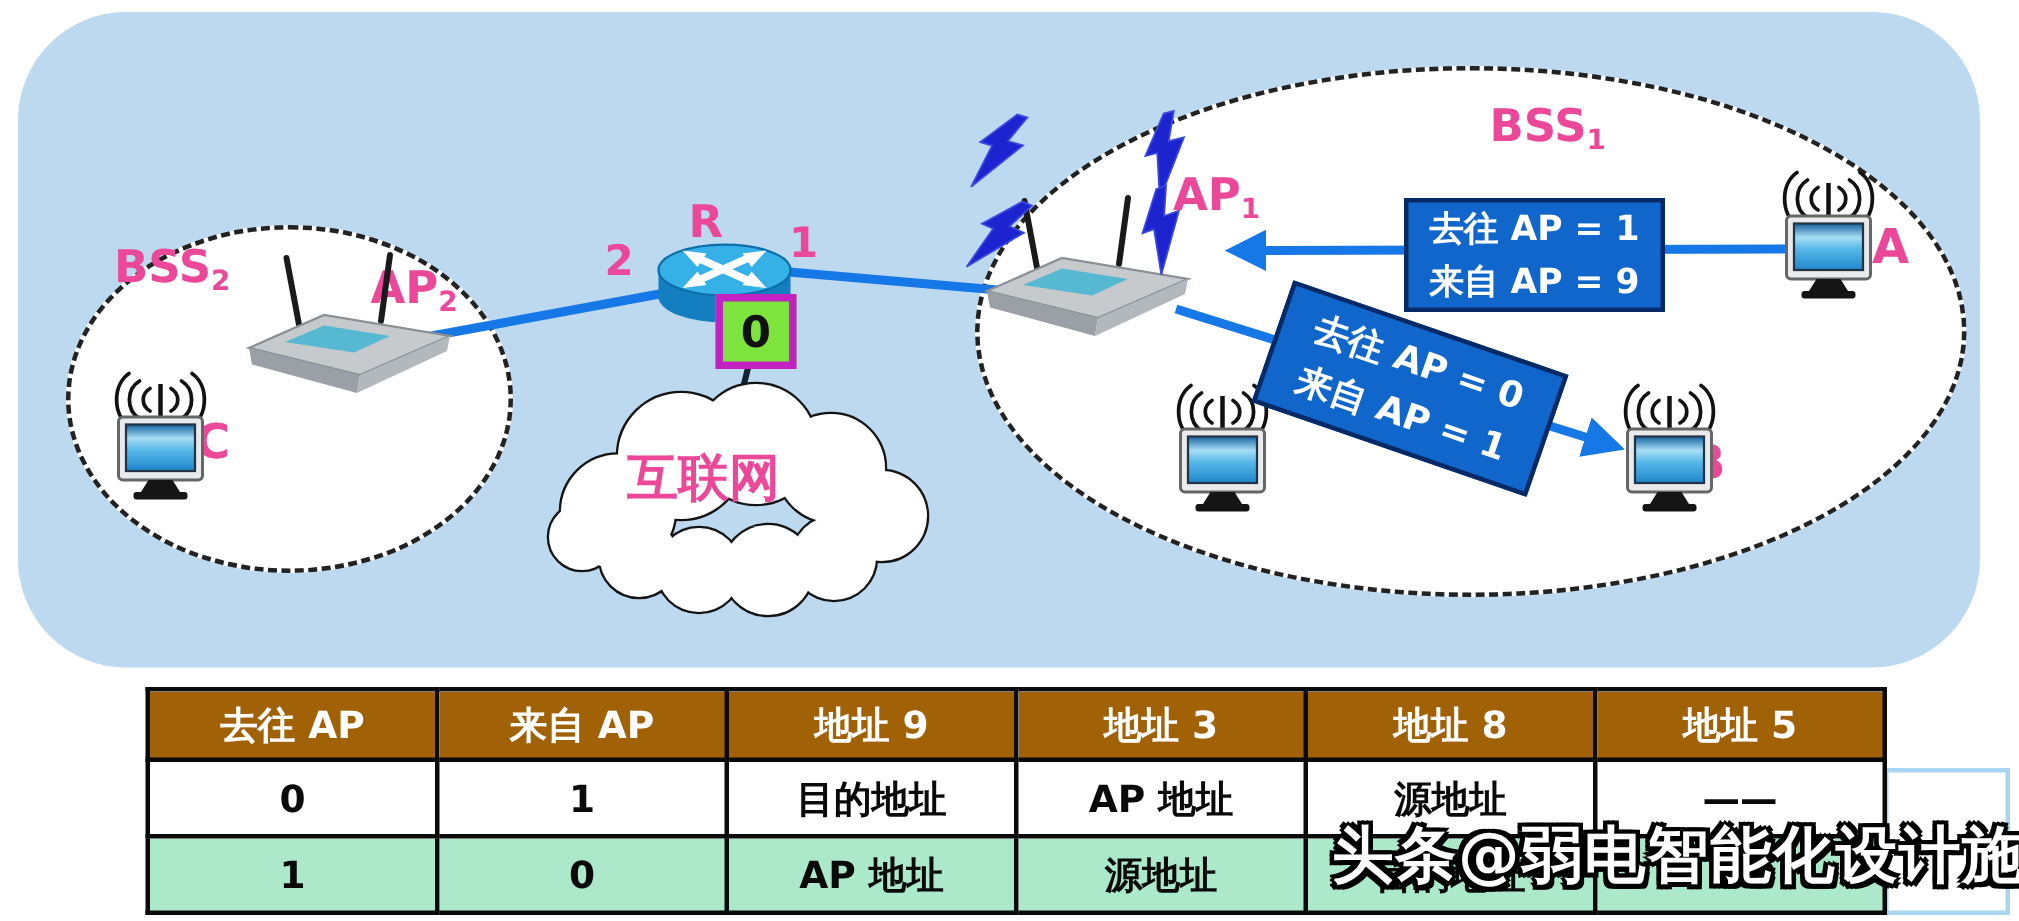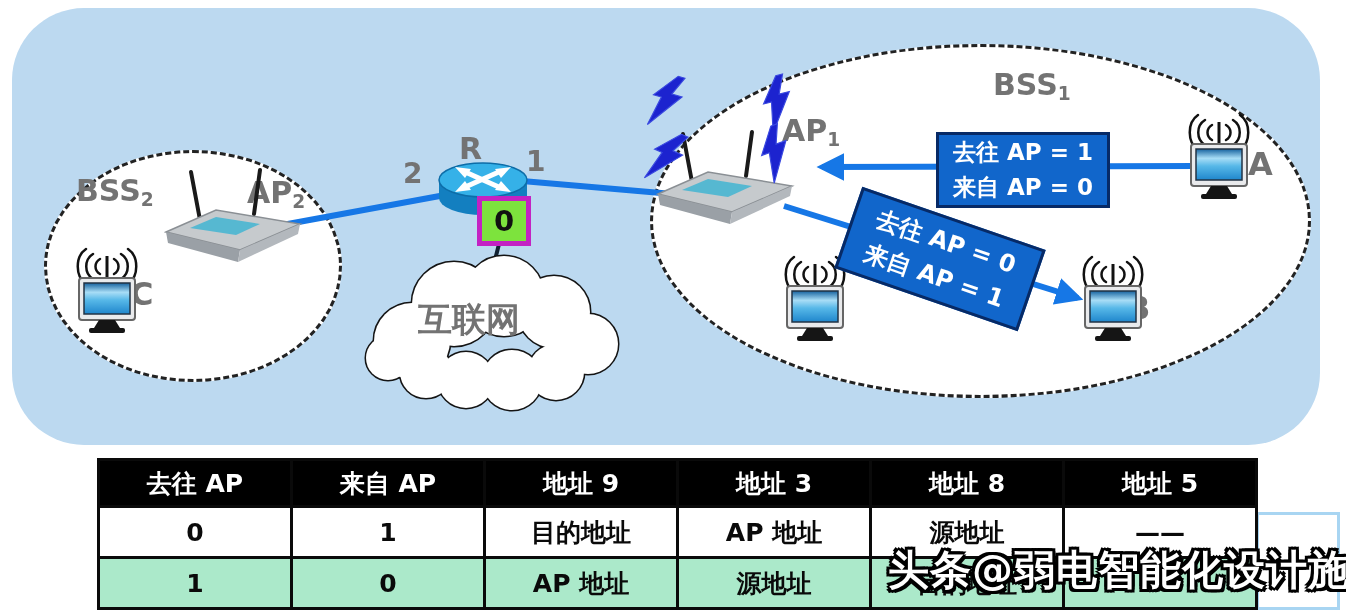--- a/index.html
+++ b/index.html
@@ -6,36 +6,36 @@
   #stage{position:relative;width:1346px;height:614px;background:#fff;overflow:hidden;
          font-family:"DejaVu Sans",sans-serif;}
   .abs{position:absolute;}
   
   #canvas{left:12px;top:8px;width:1308px;height:437px;background:#bcd9f0;border-radius:72px;}
   
   .bss{position:absolute;background:#fff;border:3px dashed #222;border-radius:50%;}
   #bss2{left:44px;top:150px;width:292px;height:226px;}
   #bss1{left:650px;top:44px;width:655px;height:348px;}
   
-  .lbl{position:absolute;font-weight:bold;color:#737373;line-height:1;}
+  .lbl{position:absolute;font-weight:bold;color:#ec4899;line-height:1;}
   .sub{font-size:0.62em;font-weight:bold;vertical-align:-0.28em;}
   
   .tag{position:absolute;background:#1166cb;border:3px solid #072a66;color:#fff;
        font-weight:bold;font-size:23px;display:flex;flex-direction:column;
        align-items:center;justify-content:center;gap:4px;white-space:nowrap;}
   #tag1{left:936px;top:132px;width:168px;height:70px;text-align:right;}
   #tag2{left:843px;top:216px;width:188px;height:80px;transform:rotate(19deg);font-size:24px;}
   
   #port0{left:477px;top:196px;width:44px;height:40px;background:#7de33d;border:5px solid #c322c3;
          font-size:29px;font-weight:bold;color:#111;text-align:center;line-height:40px;}
   
   #addr-table{position:absolute;left:97px;top:458px;border-collapse:collapse;table-layout:fixed;}
   #addr-table td{border:3px solid #0a0a0a;width:188px;text-align:center;font-weight:bold;
                  font-size:25px;white-space:nowrap;overflow:hidden;}
-  #addr-table .hrow td{background:#000000;color:#fff;height:42px;}
+  #addr-table .hrow td{background:#a16207;color:#fff;height:42px;}
   #addr-table .r0 td{background:#ffffff;color:#0a0a0a;height:46px;}
   #addr-table .r1 td{background:#abe9ca;color:#0a0a0a;height:46px;}
   
   #corner-box{left:1256px;top:512px;width:78px;height:92px;background:#fff;border:3px solid #a8d5f2;}
   
   #watermark{left:888px;top:543px;font-size:41px;font-weight:bold;color:#fff;z-index:60;
     white-space:nowrap;letter-spacing:1px;
     text-shadow:-3px -3px 0 #000,3px -3px 0 #000,-3px 3px 0 #000,3px 3px 0 #000,0 3px 0 #000,3px 0 0 #000,-3px 0 0 #000,0 -3px 0 #000;}
   svg{display:block;overflow:visible;}
   .dev{position:absolute;}
@@ -252,42 +252,42 @@
           <path d="M49,12 C58,17.5 58,31.5 49,37"></path>
           <path d="M56,7 C67,14.5 67,34.5 56,42"></path>
       </g>
       <rect x="7" y="36" width="56" height="42" rx="3" fill="#e9eaec" stroke="#666" stroke-width="2"></rect>
       <rect x="12" y="41" width="46" height="31" fill="url(#scrX)" stroke="#234" stroke-width="1.5"></rect>
       <polygon points="27,78 43,78 48,86 22,86" fill="#151515"></polygon>
       <rect x="17" y="86" width="36" height="5" rx="2" fill="#151515"></rect>
     </svg>
   </div>
 
-  <div class="lbl" style="left:76px;top:176px;font-size:30px;">
+  <div class="lbl" style="left:76px;top:164px;font-size:30px;">
     <span>BSS</span><span class="sub">2</span>
   </div>
   <div class="lbl" style="left:247px;top:178px;font-size:30px;">
     <span>AP</span><span class="sub">2</span>
   </div>
   <div class="lbl" style="left:130px;top:278px;font-size:32px;">C</div>
   <div class="lbl" style="left:459px;top:134px;font-size:30px;">R</div>
   <div class="lbl" style="left:403px;top:160px;font-size:28px;">2</div>
   <div class="lbl" style="left:526px;top:148px;font-size:28px;">1</div>
   <div class="lbl" style="left:993px;top:70px;font-size:30px;">
     <span>BSS</span><span class="sub">1</span>
   </div>
   <div class="lbl" style="left:782px;top:116px;font-size:30px;">
     <span>AP</span><span class="sub">1</span>
   </div>
   <div class="lbl" style="left:1248px;top:148px;font-size:32px;">A</div>
   <div class="lbl" style="left:1126px;top:292px;font-size:32px;">B</div>
 
   <div id="tag1" class="tag" style="z-index:8;">
     <div>去往 AP = 1</div>
-    <div>来自 AP = 0</div>
+    <div>来自 AP = 9</div>
   </div>
   <div id="tag2" class="tag" style="z-index:8;">
     <div>去往 AP = 0</div>
     <div>来自 AP = 1</div>
   </div>
 
   <table id="addr-table" style="z-index:10;">
     <tbody>
         <tr class="hrow">
       <td>去往 AP</td>

